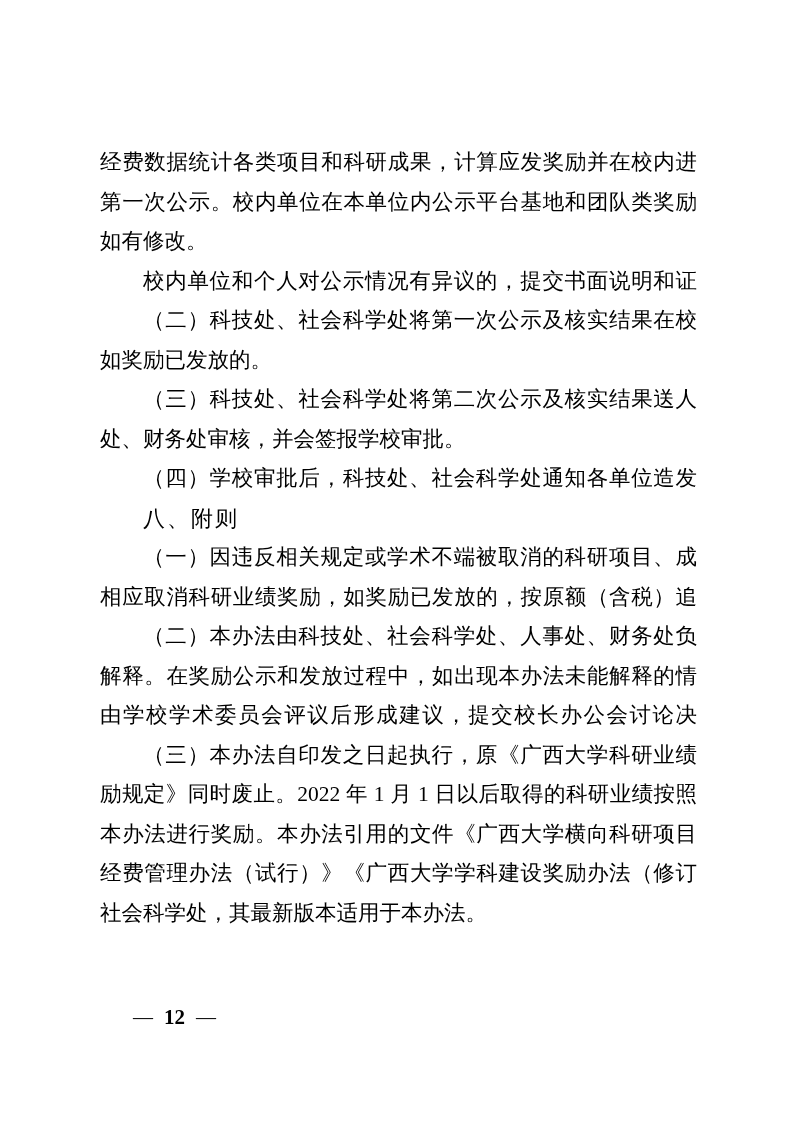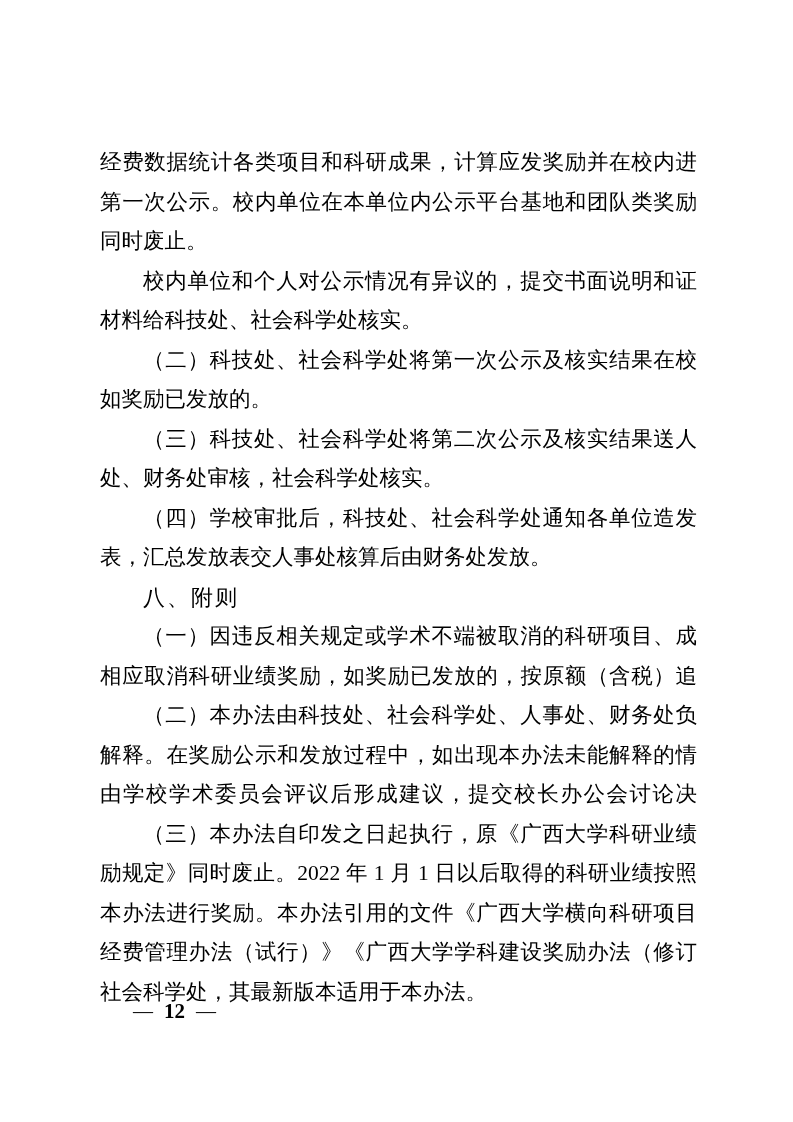--- a/index.html
+++ b/index.html
@@ -41,49 +41,47 @@
     font-family: "Liberation Sans", sans-serif;
     font-weight: normal;
     font-size: 22px;
     letter-spacing: 2px;
   }
   .footer {
     position: absolute;
     left: 133px;
     top: 1000px;
     height: 26px;
-    line-height: 22px;
+    line-height: 34px;
     font-size: 20px;
     color: #000000;
   }
   .footer .dash {
     font-weight: normal;
   }
   .footer .pagenum {
     font-weight: bold;
     margin: 0 11px;
     font-size: 21px;
   }
 </style>
 </head>
 <body>
 
 <div class="page">
   <div class="text-block" id="doc-body">
       <div class="line fill">经费数据统计各类项目和科研成果，计算应发奖励并在校内进行</div>
       <div class="line fill">第一次公示。校内单位在本单位内公示平台基地和团队类奖励拟</div>
-      <div class="line">同时废止。</div>
+      <div class="line">如有修改。</div>
       <div class="line fill indent">校内单位和个人对公示情况有异议的，提交书面说明和证明</div>
-      <div class="line">材料给科技处、社会科学处核实。</div>
       <div class="line fill indent">（二）科技处、社会科学处将第一次公示及核实结果在校内</div>
       <div class="line">如奖励已发放的。</div>
       <div class="line fill indent">（三）科技处、社会科学处将第二次公示及核实结果送人事</div>
-      <div class="line">处、财务处审核，社会科学处核实。</div>
+      <div class="line">处、财务处审核，并会签报学校审批。</div>
       <div class="line fill indent">（四）学校审批后，科技处、社会科学处通知各单位造发放</div>
-      <div class="line">表，汇总发放表交人事处核算后由财务处发放。</div>
       <div class="line heading indent">八、附则</div>
       <div class="line fill indent">（一）因违反相关规定或学术不端被取消的科研项目、成果，</div>
       <div class="line fill">相应取消科研业绩奖励，如奖励已发放的，按原额（含税）追回。</div>
       <div class="line fill indent">（二）本办法由科技处、社会科学处、人事处、财务处负责</div>
       <div class="line fill">解释。在奖励公示和发放过程中，如出现本办法未能解释的情况，</div>
       <div class="line fill">由学校学术委员会评议后形成建议，提交校长办公会讨论决定。</div>
       <div class="line fill indent">（三）本办法自印发之日起执行，原《广西大学科研业绩奖</div>
       <div class="line fill">励规定》同时废止。2022 年 1 月 1 日以后取得的科研业绩按照</div>
       <div class="line fill">本办法进行奖励。本办法引用的文件《广西大学横向科研项目及</div>
       <div class="line fill">经费管理办法（试行）》《广西大学学科建设奖励办法（修订试行）》</div>

